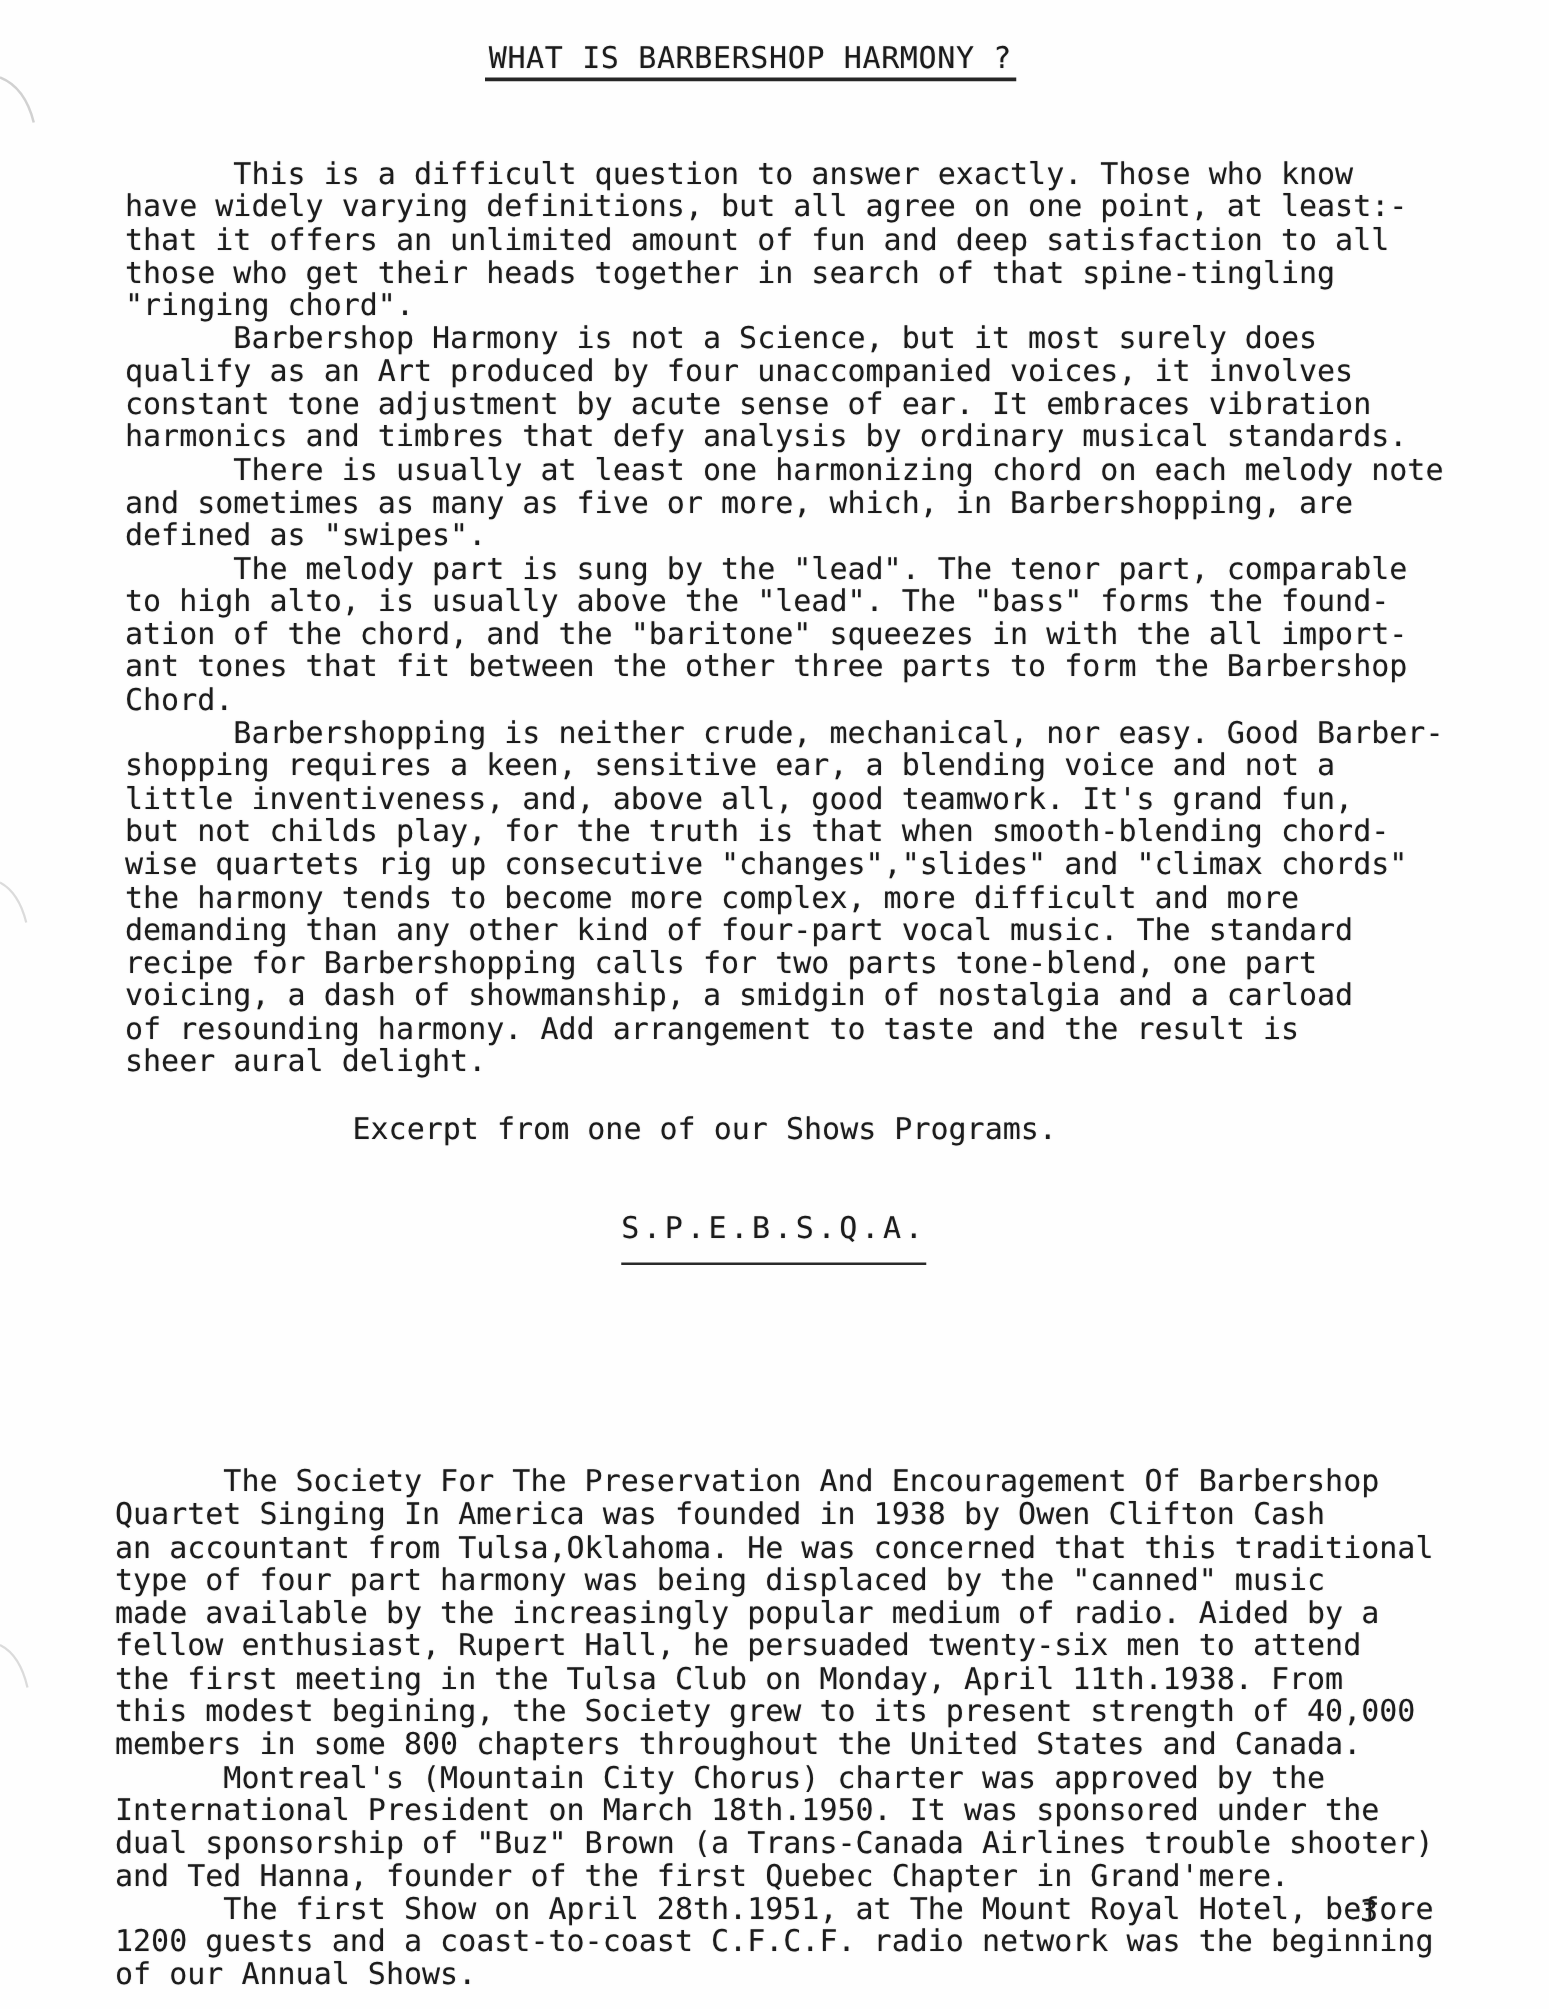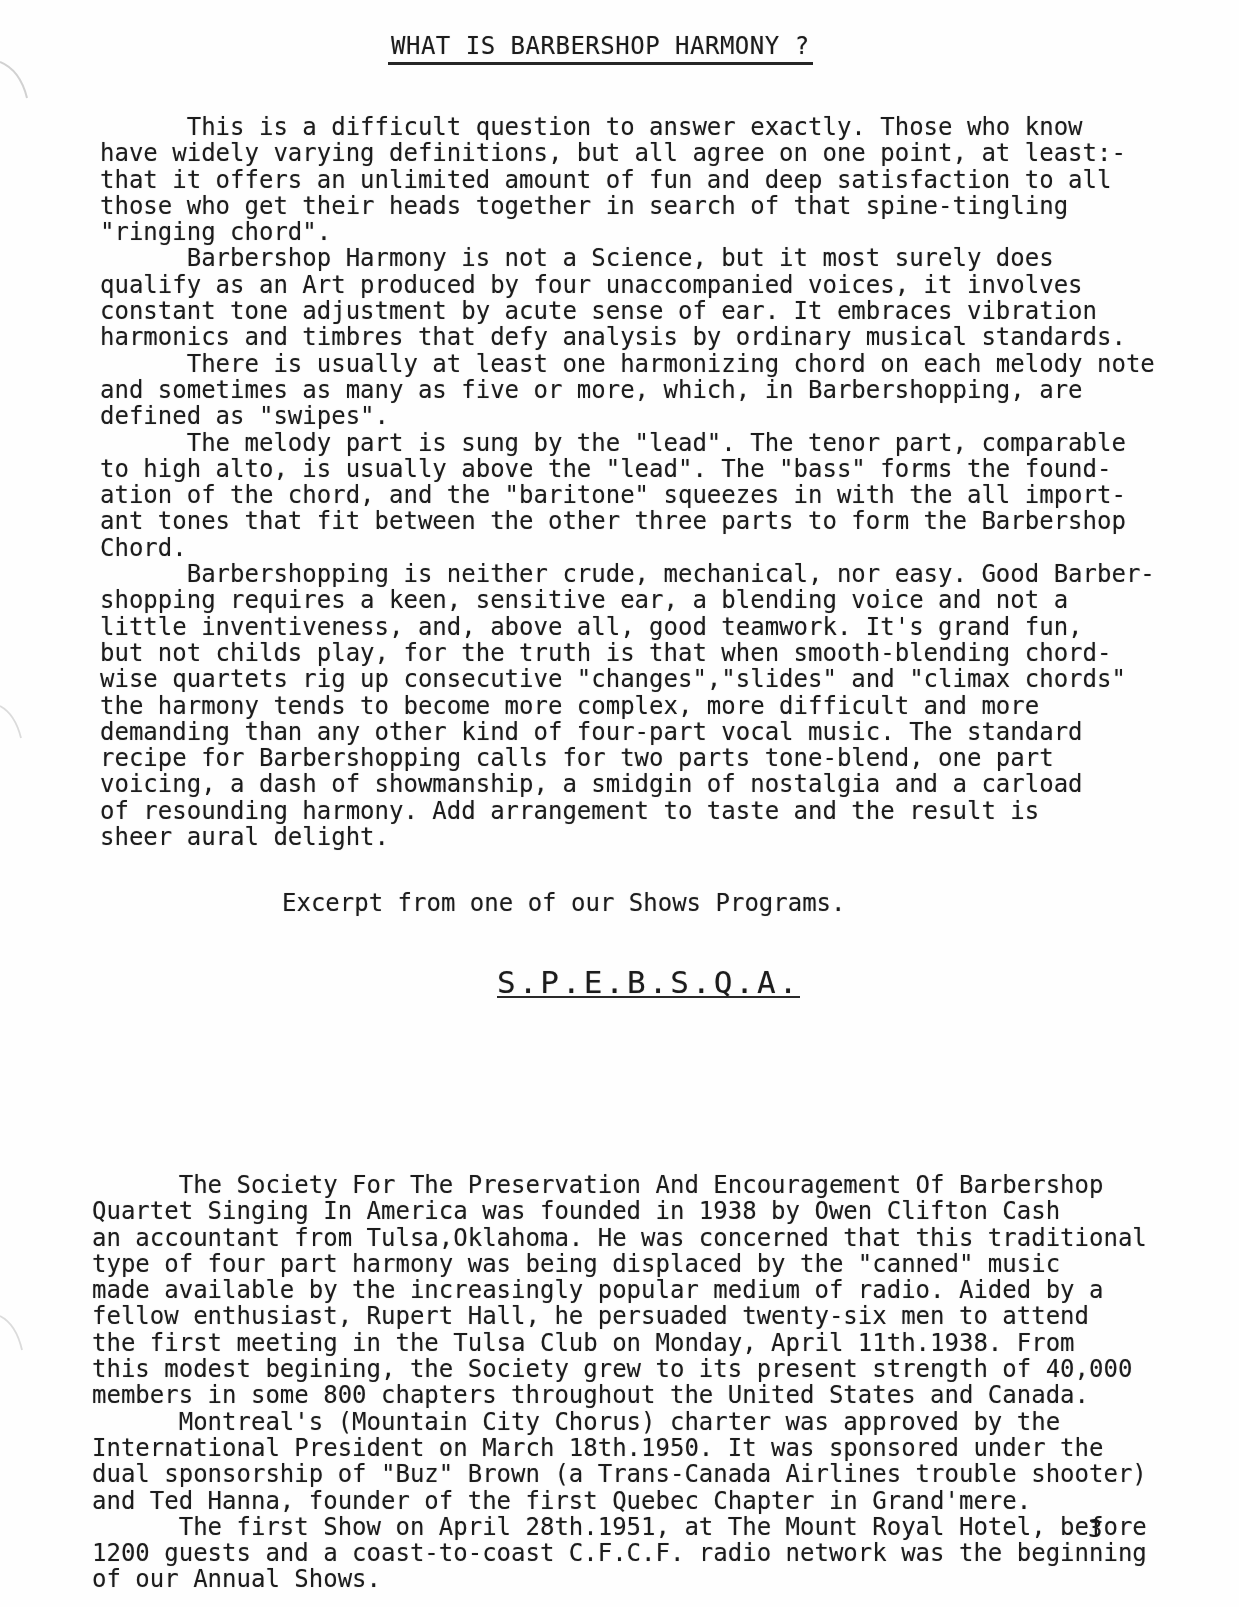--- a/index.html
+++ b/index.html
@@ -33,39 +33,39 @@
     border-bottom: 3px solid #262626;
   }
   .body-block {
     position: absolute;
     margin: 0;
     font-family: inherit;
     font-size: 24px;
     line-height: 26.3px;
     white-space: pre;
   }
-  .section-1 { top: 114px; left: 100px; }
+  .section-1 { top: 126px; left: 100px; }
   .section-2 { top: 1172px; left: 92px; }
   .excerpt {
     position: absolute;
     top: 890px;
     left: 282px;
     font-size: 24px;
     line-height: 26px;
     white-space: pre;
   }
   .org-heading {
     position: absolute;
     top: 969px;
     left: 497px;
-    font-size: 31px;
+    font-size: 24px;
     line-height: 26px;
     letter-spacing: 3px;
     white-space: pre;
-    padding-bottom: 1px;
+    padding-bottom: 15px;
     border-bottom: 2.5px solid #2a2a2a;
   }
   .page-number {
     position: absolute;
     top: 1516px;
     left: 1088px;
     font-size: 24px;
     line-height: 26px;
   }
   .artifacts {

